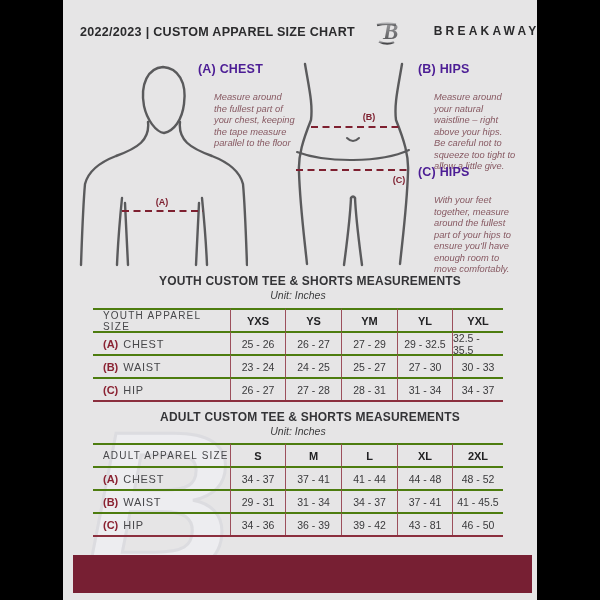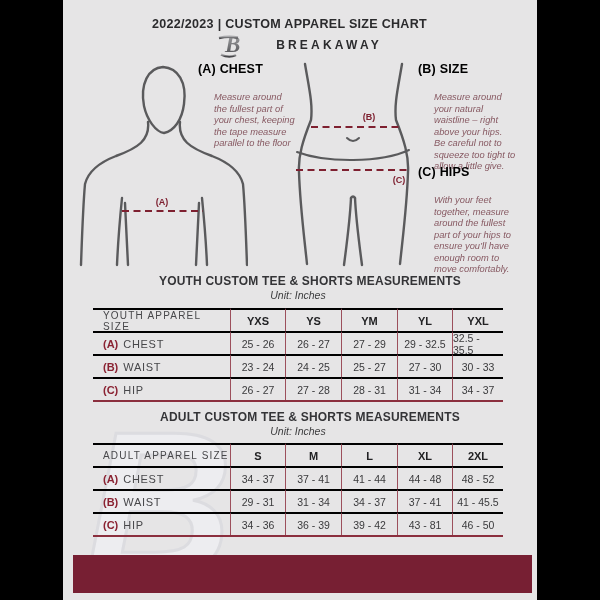--- a/index.html
+++ b/index.html
@@ -7,51 +7,51 @@
     width:600px; height:600px; position:relative;
     background:#000; overflow:hidden;
     font-family:"Liberation Sans", sans-serif;
   }
   .page {
     position:absolute; left:63px; top:0; width:474px; height:600px;
     background:#e6e5e6; overflow:hidden;
   }
   
   .header {
-    position:absolute; top:16px; left:25px; width:424px; height:30px;
-    display:flex; justify-content:space-between; align-items:center; z-index:2;flex-direction:column;
+    position:absolute; top:16px; left:17px; width:424px; height:30px;
+    display:flex; justify-content:space-between; align-items:center; z-index:2;
   }
   .doc-title {
     display:inline-block; font-weight:bold; font-size:13.5px; color:#2b2b2d;
     letter-spacing:0.3px; white-space:nowrap; transform:scaleX(0.93); transform-origin:left center;
   }
   .brand { display:flex; align-items:center; gap:7px; }
   .brand-name { font-weight:bold; font-size:12px; letter-spacing:3.2px; color:#2b2b2d;padding-left:24px; }
   
   .guide-block { position:absolute; z-index:2; width:114px; }
-  .guide-heading { font-weight:bold; font-size:12.5px; color:#000000; letter-spacing:0.2px; margin:0 0 6px 0; }
+  .guide-heading { font-weight:bold; font-size:12.5px; color:#4c1d95; letter-spacing:0.2px; margin:0 0 6px 0; }
   .guide-text { font-style:italic; font-size:9.3px; line-height:1.24; color:#875962; margin:16px; }
   .figure-svg { position:absolute; z-index:1; }
   
   .table-title {
     position:absolute; left:42px; width:410px; text-align:center; z-index:2;
     font-weight:bold; font-size:12px; letter-spacing:0.2px; color:#343437;
   }
   .table-unit {
     position:absolute; left:30px; width:410px; text-align:center; z-index:2;
     font-style:italic; font-size:10.5px; color:#3c3c3e;
   }
   .size-table {
     position:absolute; left:30px; width:410px; z-index:2;
     display:grid; grid-template-columns:137px 55px 56px 56px 55px 51px;
     border-bottom:2px solid #8b2f3e;
   }
   .cell {
     height:23px; display:flex; align-items:center; justify-content:center;
-    border-top:2px solid #000000; box-sizing:border-box;
+    border-top:2px solid #4d7c0f; box-sizing:border-box;
   }
   .cell.v { border-left:1.5px solid #9c4f5c; }
   .cell.label-cell { justify-content:flex-start; padding-left:10px; }
   .head-label { font-size:10px; letter-spacing:1.2px; color:#47474a; }
   .col-head { font-weight:bold; font-size:11px; color:#222224; }
   .row-key { color:#8a2232; font-weight:bold; font-size:11px; margin-right:5px; }
   .row-label { color:#47474a; font-size:11px; letter-spacing:0.7px; }
   .cell-value { font-size:10.5px; color:#3a3a3c; }
   
   .bottom-bar { position:absolute; left:10px; top:555px; width:459px; height:38px; background:#771f33; z-index:2; }
@@ -115,21 +115,21 @@
     <text x="78" y="60" text-anchor="middle" font-size="9" font-weight="bold" fill="#7e2030">(B)</text>
     <line x1="5" y1="110" x2="118" y2="110" stroke="#7e2030" stroke-width="2.2" stroke-dasharray="7 4.5"></line>
     <text x="108" y="123" text-anchor="middle" font-size="9" font-weight="bold" fill="#7e2030">(C)</text>
   </svg>
 
   <div class="guide-block" style="left:135px; top:62px;">
     <p class="guide-heading">(A) CHEST</p>
     <p class="guide-text">Measure around the fullest part of your chest, keeping the tape measure parallel to the floor</p>
   </div>
   <div class="guide-block" style="left:355px; top:62px;">
-    <p class="guide-heading">(B) SIZE</p>
+    <p class="guide-heading">(B) HIPS</p>
     <p class="guide-text">Measure around your natural waistline – right above your hips. Be careful not to squeeze too tight to allow a little give.</p>
   </div>
   <div class="guide-block" style="left:355px; top:165px;">
     <p class="guide-heading">(C) HIPS</p>
     <p class="guide-text">With your feet together, measure around the fullest part of your hips to ensure you’ll have enough room to move comfortably.</p>
   </div>
 
   <div class="table-title" style="top:274px;">YOUTH CUSTOM TEE &amp; SHORTS MEASUREMENTS</div>
   <div class="table-unit" style="top:289px;">Unit: Inches</div>
   <div class="size-table" style="top:308px;">

